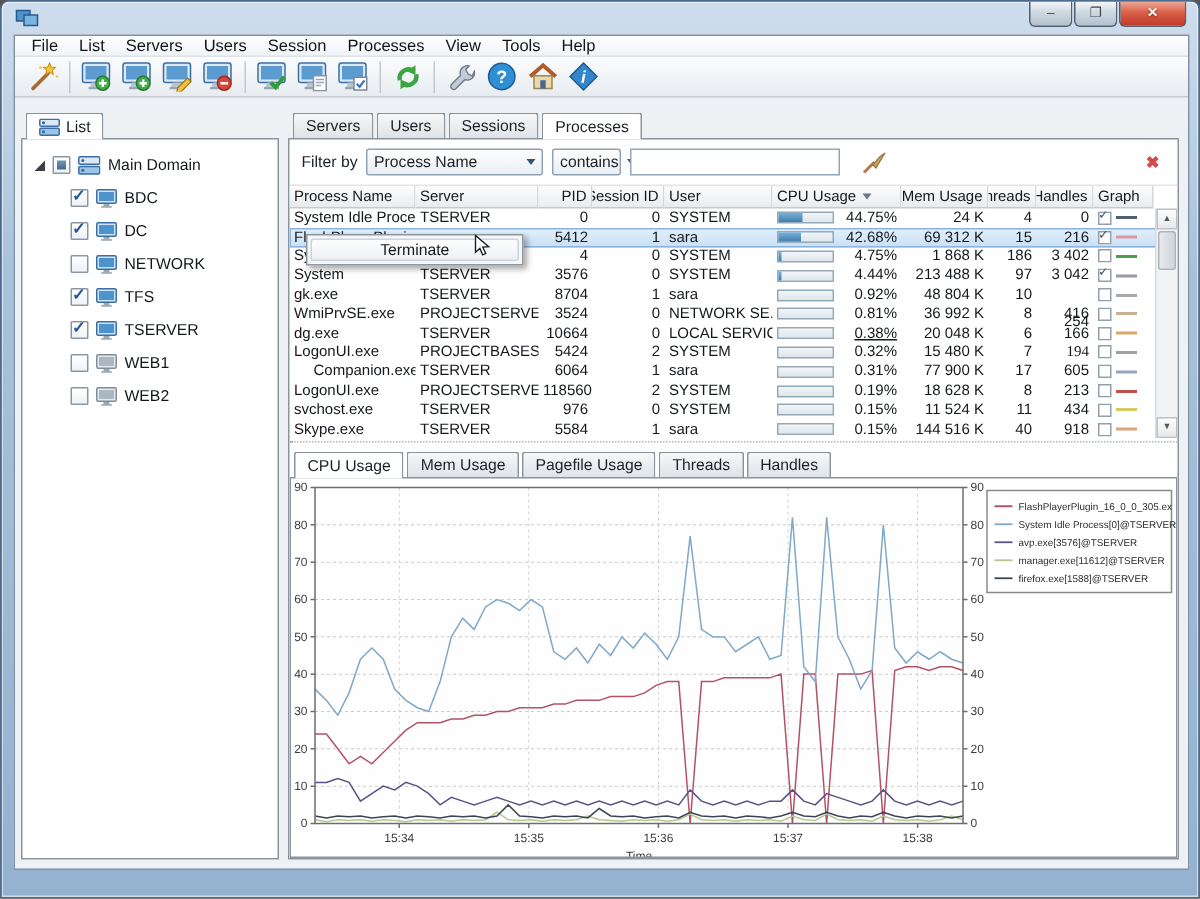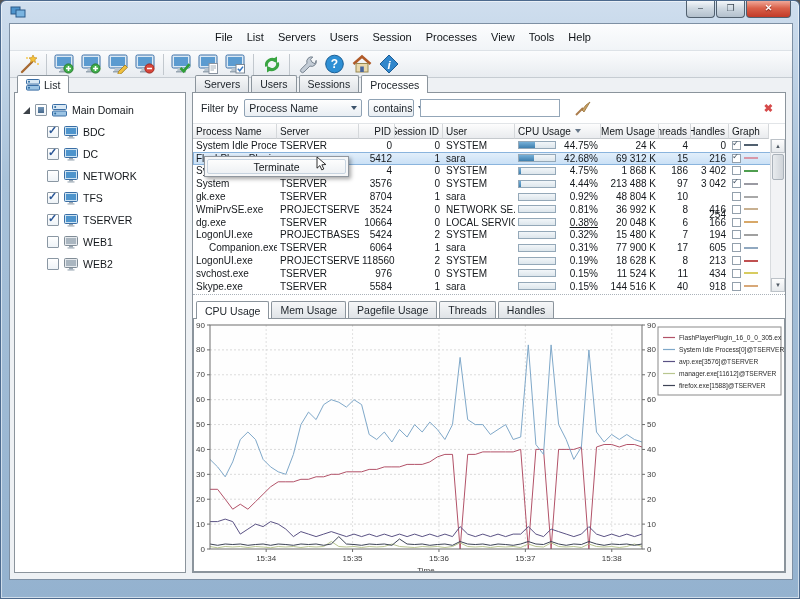--- a/index.html
+++ b/index.html
@@ -6,21 +6,21 @@
   *{box-sizing:border-box;}
   .window{position:relative;width:800px;height:599px;background:linear-gradient(180deg,#cfdeee,#a8c2da 30%,#94b2cf);border:1px solid #4c6a8e;border-radius:6px 6px 0 0;overflow:hidden;box-shadow:inset 0 0 0 1px rgba(255,255,255,.55);}
   
   .titlebar{position:absolute;left:0;top:0;right:0;height:22px;display:flex;align-items:center;padding-left:9px;}
   .titlebar .title{font-size:12px;color:#15202e;text-shadow:0 0 4px #fff,0 0 2px #fff;margin-left:6px;margin-top:43px;}
   .winbtns{position:absolute;right:8px;top:0;display:flex;}
   .winbtn{width:29px;height:17px;border:1px solid #51606f;border-top:none;border-radius:0 0 4px 4px;background:linear-gradient(#f4f7fa,#cfd9e2 45%,#b3c0cc);color:#3a4652;font-size:9px;line-height:15px;text-align:center;margin-left:1px;}
   .winbtn.close{width:45px;background:linear-gradient(#f0a898,#d9614a 45%,#c23a28);color:#fff;font-weight:bold;text-shadow:0 1px 1px #7a1a10;}
   
   .frame{position:absolute;left:8px;top:22px;width:784px;height:557px;background:#eef1f4;border:1px solid #7e90a4;}
-  .menubar{display:flex;height:27px;align-items:center;background:linear-gradient(#fcfdfe,#f1f4f7);border-bottom:1px solid #dde2e7;padding-left:4px;justify-content:center;}
+  .menubar{display:flex;height:14px;align-items:center;background:linear-gradient(#fcfdfe,#f1f4f7);border-bottom:1px solid #dde2e7;padding-left:4px;}
   .menu-item{font-size:11px;color:#101418;padding:2px 7px;}
   .toolbar{display:flex;height:27px;align-items:center;background:linear-gradient(#fbfcfd,#e8ecf0);border-bottom:1px solid #c6ccd2;padding-left:5px;}
   .tbtn{width:27px;height:25px;display:flex;align-items:center;justify-content:center;border-radius:3px;}
   .tsep{width:1px;height:21px;background:#c2c8ce;margin:0 4px;}
   
   .bodyrow{position:absolute;left:0;top:47px;right:0;bottom:0;display:flex;padding:3px 6px 6px 4px;}
   .tabs{display:flex;padding-left:3px;position:relative;z-index:2;height:18px;flex:none;}
   .tab{display:flex;align-items:center;gap:4px;border:1px solid #8b949c;border-bottom:none;background:linear-gradient(#f6f7f8,#dfe3e7);padding:0 8px;font-size:10.5px;color:#1c2228;border-radius:2px 2px 0 0;margin-right:2px;position:relative;top:1px;height:17px;}
   .tab.active{background:#fff;height:18px;top:1px;z-index:3;}
   .panelbox{flex:1;background:#fff;border:1px solid #8b949c;position:relative;overflow:hidden;}
@@ -560,21 +560,21 @@
                   <div class="td r" style="width: 48px;">2</div>
                   <div class="td" style="width: 72px;">SYSTEM</div>
                   <div class="td cpu-cell" style="width: 86px;">
                     <span class="cpubar">
                       <i style="width: 0.32%;"></i>
                     </span>
                     <span class="cpu-val">0.32%</span>
                   </div>
                   <div class="td r" style="width: 58px;">15 480 K</div>
                   <div class="td r" style="width: 32px;">7</div>
-                  <div class="td r" style="width: 38px;">194</div>
+                  <div class="td r" style="width: 38px; font-family: Liberation Serif, serif;">194</div>
                   <div class="td gr-cell" style="width: 40px;">
                     <span class="mini-cb"></span>
                     <span class="swatch" style="background: rgb(160, 160, 160);"></span>
                   </div>
                 </div>
                 <div class="trow">
                   <div class="td" style="width: 84px; padding-left: 16px;">Companion.exe</div>
                   <div class="td" style="width: 82px;">TSERVER</div>
                   <div class="td r" style="width: 36px;">6064</div>
                   <div class="td r" style="width: 48px;">1</div>

